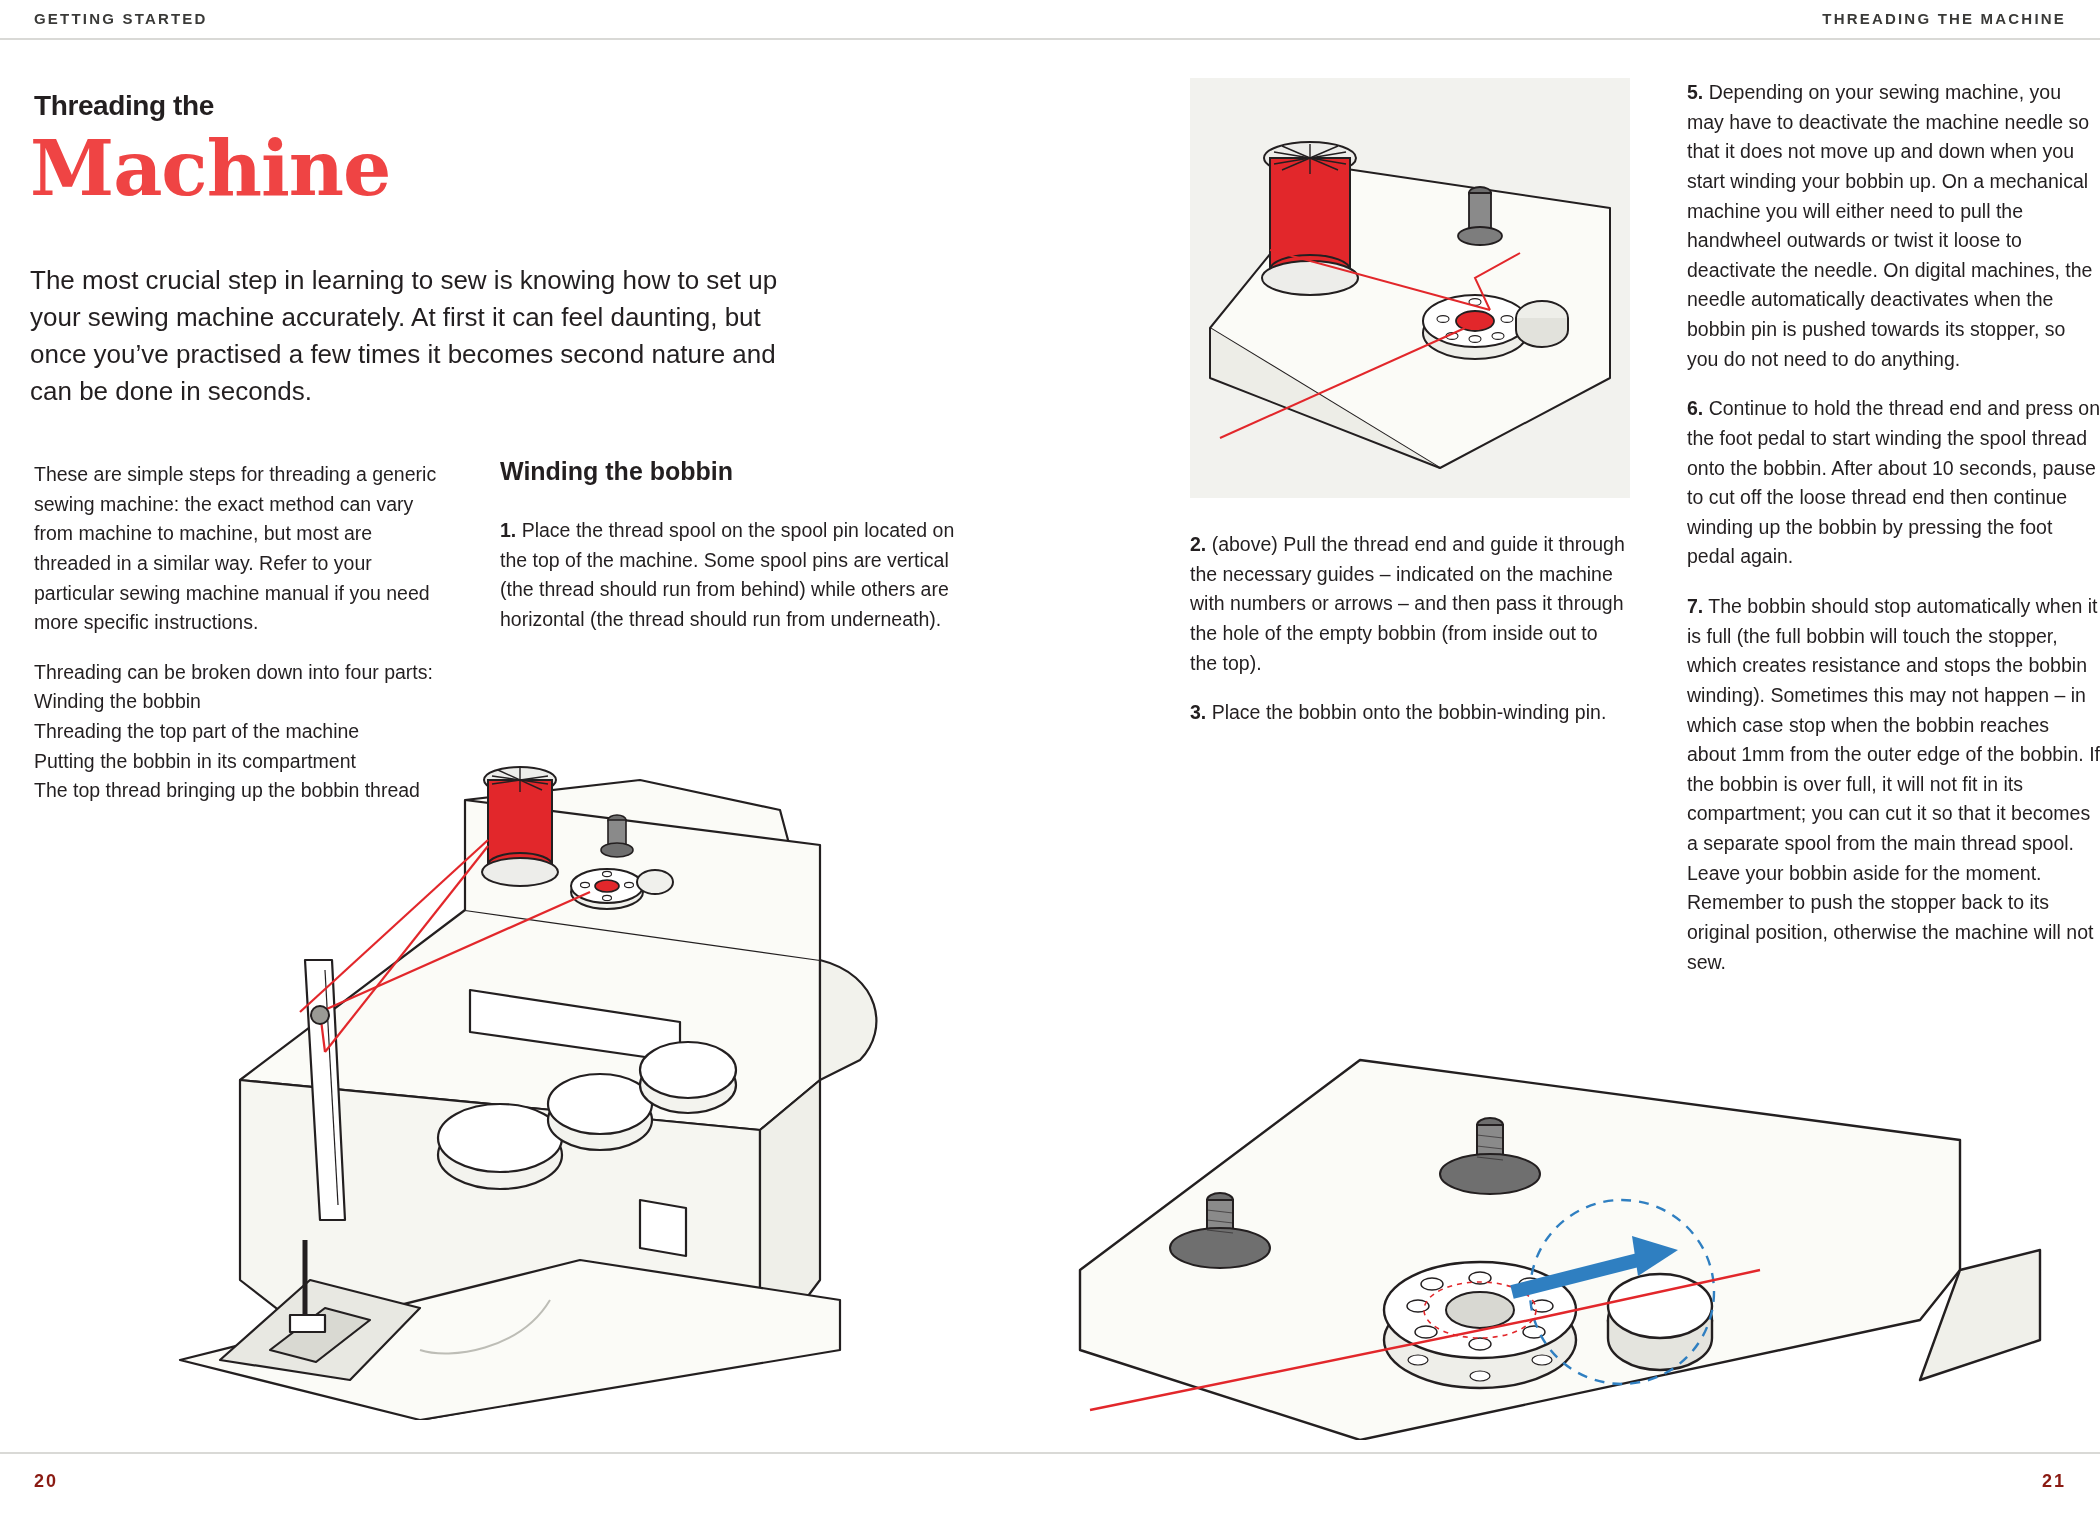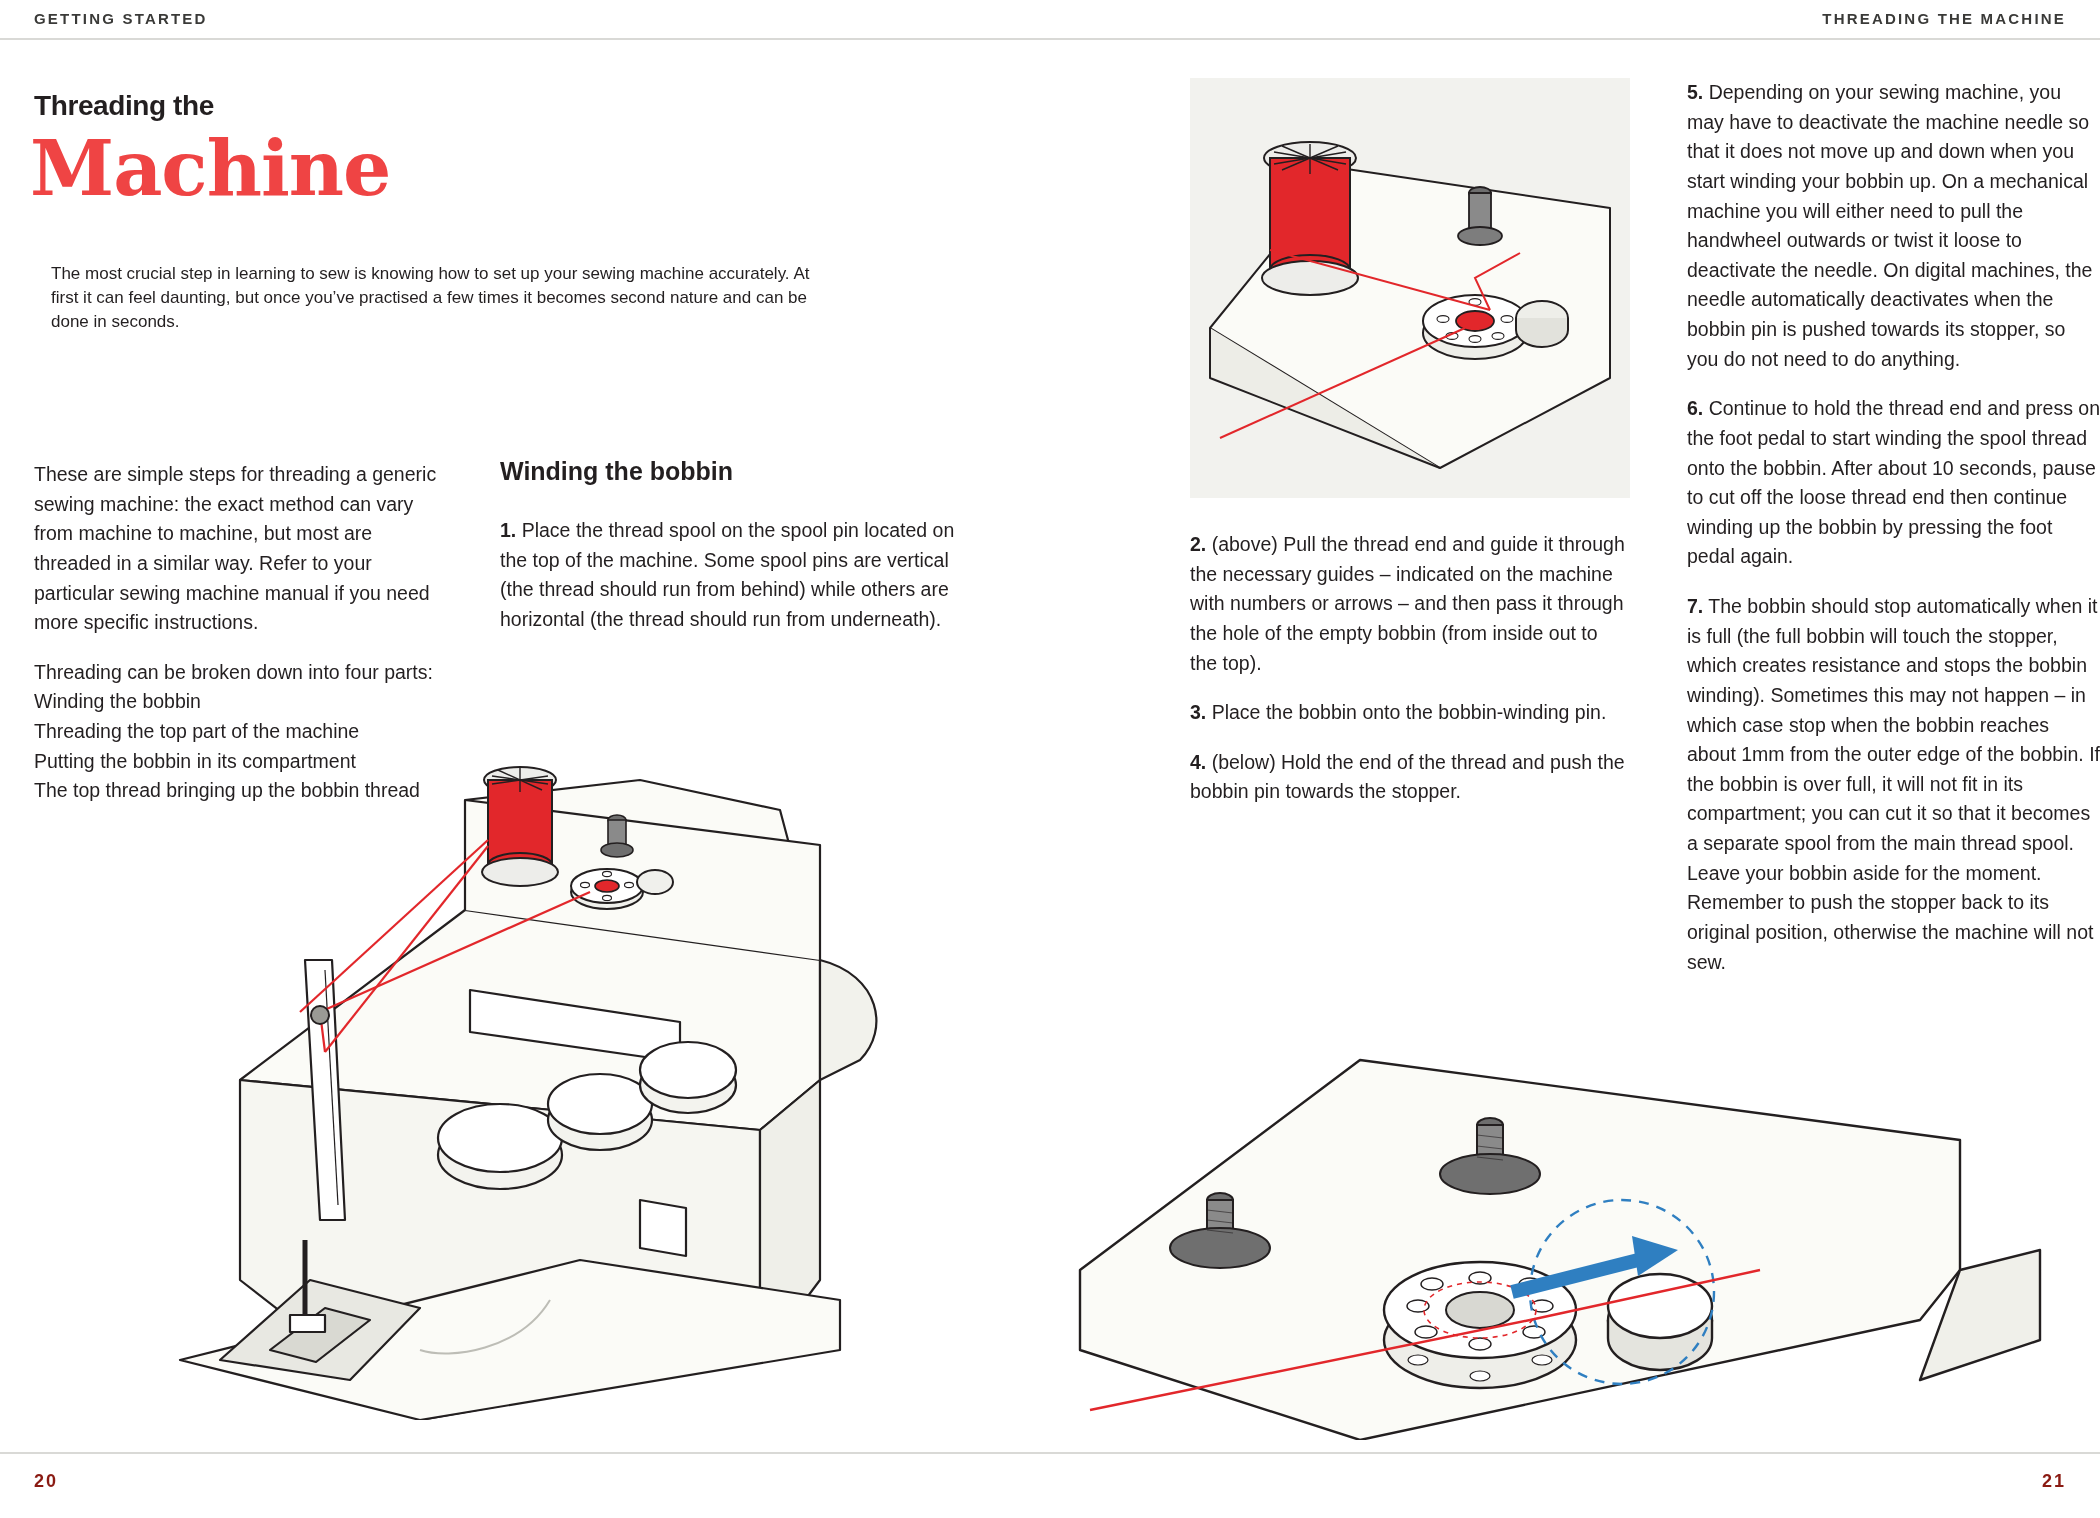--- a/index.html
+++ b/index.html
@@ -66,24 +66,24 @@
     left: 30px;
     top: 124px;
     font-family: "DejaVu Serif", serif;
     font-size: 76px;
     font-weight: 700;
     letter-spacing: -1px;
     color: #ef4444;
   }
   .standfirst {
     position: absolute;
-    left: 51px;
+    left: 30px;
     top: 262px;
     width: 790px;
-    font-size: 17px;
+    font-size: 26px;
     line-height: 1.42;
     color: #231f20;
   }
   .col {
     position: absolute;
     font-size: 19.5px;
     line-height: 1.52;
     color: #231f20;
   }
   .col p { margin: 0 0 20px 0; }
@@ -284,21 +284,20 @@
         <path d="M80 172 L300 232"></path>
         <path d="M300 232 L285 200 L330 175"></path>
         <path d="M30 360 L275 250"></path>
       </g>
     </svg>
   </div>
 
   <div class="col" id="right-col-1">
     <p><span class="stepnum">2.</span><span> (above) Pull the thread end and guide it through the necessary guides – indicated on the machine with numbers or arrows – and then pass it through the hole of the empty bobbin (from inside out to the top).</span></p>
     <p><span class="stepnum">3.</span><span> Place the bobbin onto the bobbin-winding pin.</span></p>
-    <p><span class="stepnum">4.</span><span> (below) Hold the end of the thread and push the bobbin pin towards the stopper.</span></p>
   </div>
 
   <div class="col" id="right-col-2">
     <p><span class="stepnum">5.</span><span> Depending on your sewing machine, you may have to deactivate the machine needle so that it does not move up and down when you start winding your bobbin up. On a mechanical machine you will either need to pull the handwheel outwards or twist it loose to deactivate the needle. On digital machines, the needle automatically deactivates when the bobbin pin is pushed towards its stopper, so you do not need to do anything.</span></p>
     <p><span class="stepnum">6.</span><span> Continue to hold the thread end and press on the foot pedal to start winding the spool thread onto the bobbin. After about 10 seconds, pause to cut off the loose thread end then continue winding up the bobbin by pressing the foot pedal again.</span></p>
     <p><span class="stepnum">7.</span><span> The bobbin should stop automatically when it is full (the full bobbin will touch the stopper, which creates resistance and stops the bobbin winding). Sometimes this may not happen – in which case stop when the bobbin reaches about 1mm from the outer edge of the bobbin. If the bobbin is over full, it will not fit in its compartment; you can cut it so that it becomes a separate spool from the main thread spool. Leave your bobbin aside for the moment. Remember to push the stopper back to its original position, otherwise the machine will not sew.</span></p>
   </div>
 
   <div class="figure" id="fig-bobbin">
     <svg class="fig-svg" viewBox="0 0 1010 420" xmlns="http://www.w3.org/2000/svg">

